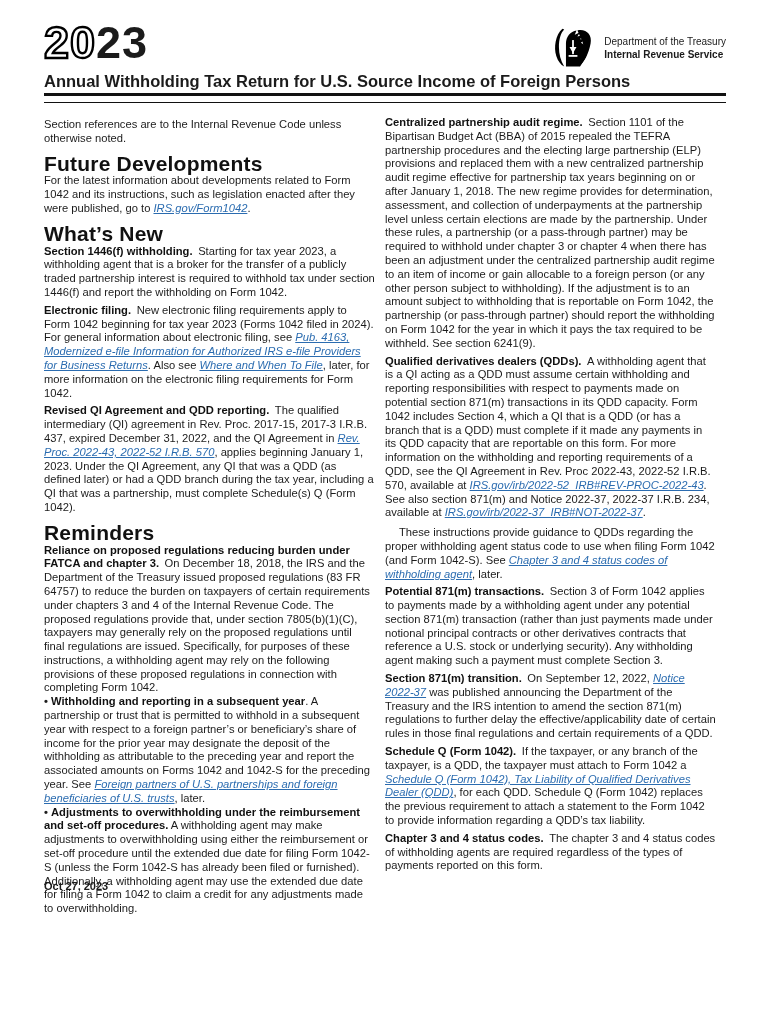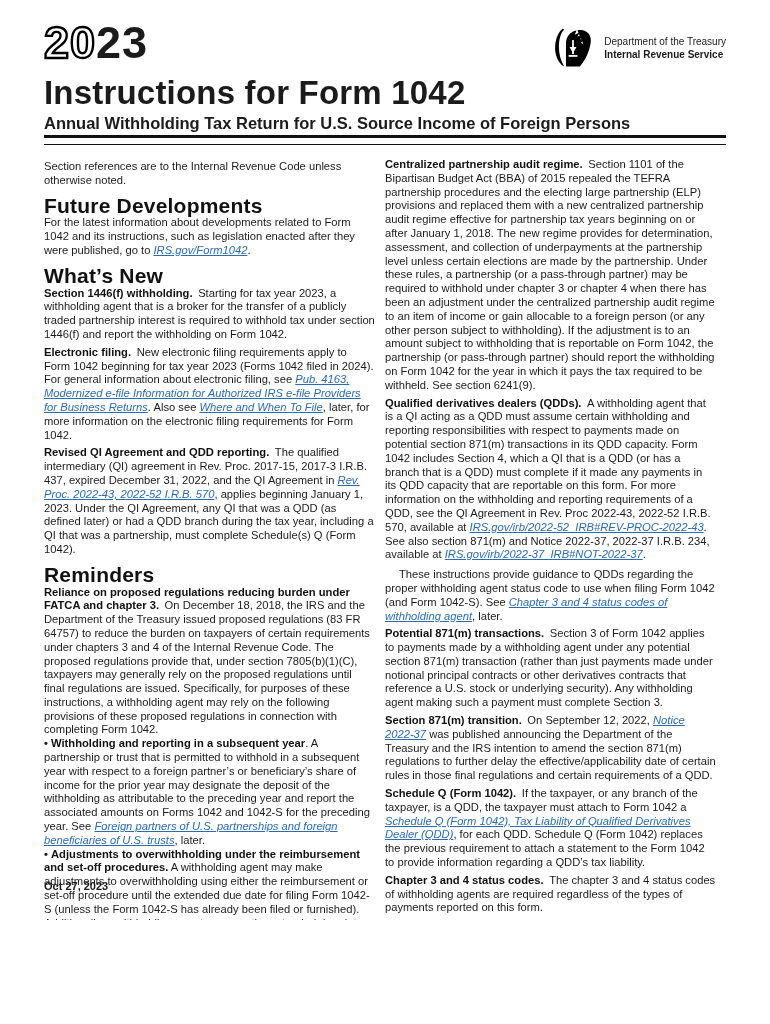--- a/index.html
+++ b/index.html
@@ -33,21 +33,20 @@
   .fcat{position:absolute;left:0;right:0;top:0;text-align:center;}
 </style>
 </head>
 <body>
 
 <div class="page">
   <div class="header">
     <div class="hrow">
       <div>
         <div class="year"><span class="outline">20</span><span>23</span></div>
-        <div class="maintitle">Instructions for Form 1042</div>
       </div>
       <div class="agency">
         <svg width="44" height="44" viewBox="0 0 50 50">
           <g fill="#000">
             <path d="M13 3 C5 10 3 24 6 34 C8 40 11 44 15 46 C11 40 9 32 9 24 C9 15 11 8 15 4 Z"></path>
             <path d="M17 46 L17 20 C17 12 22 6 29 5 L27 10 L33 7 L30 12 L37 10 L33 15 L39 15 L34 19 C41 22 43 31 38 38 L33 46 Z"></path>
             <path d="M30 5 C40 3 47 10 45 20 C43 31 38 41 32 46 C37 37 39 25 35 16 Z"></path>
           </g>
           <g fill="#fff">
             <path d="M21 24 L29 24 L25 31 Z"></path>

